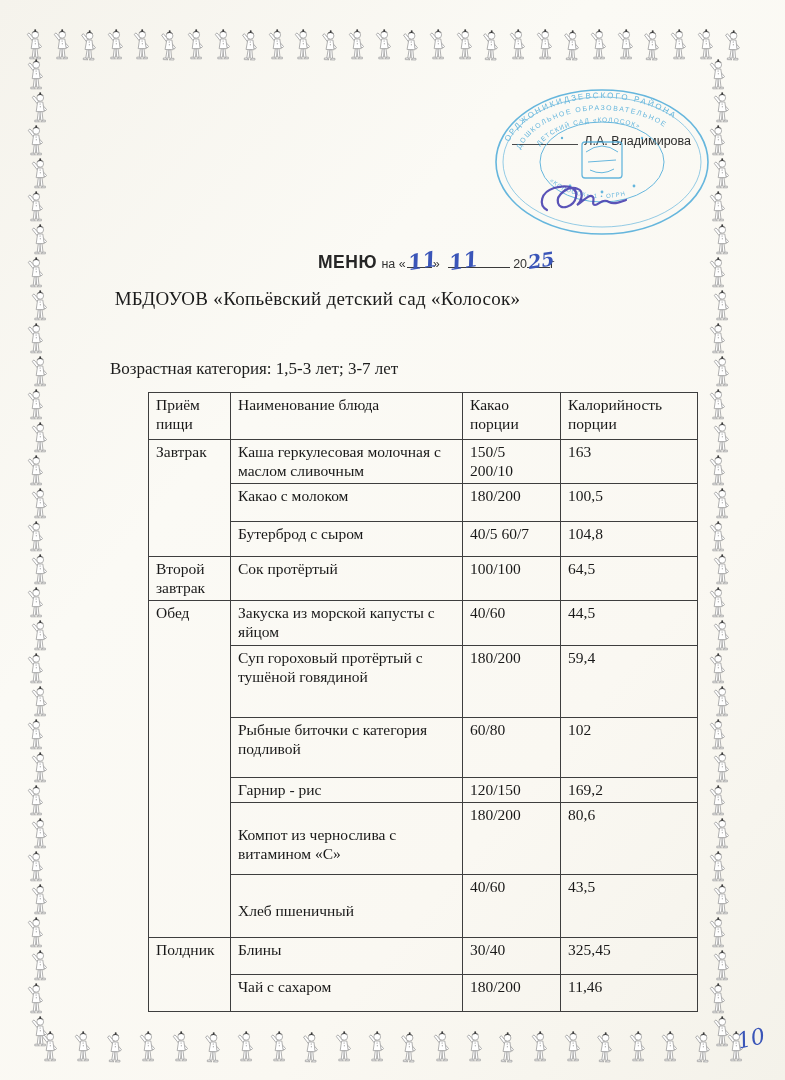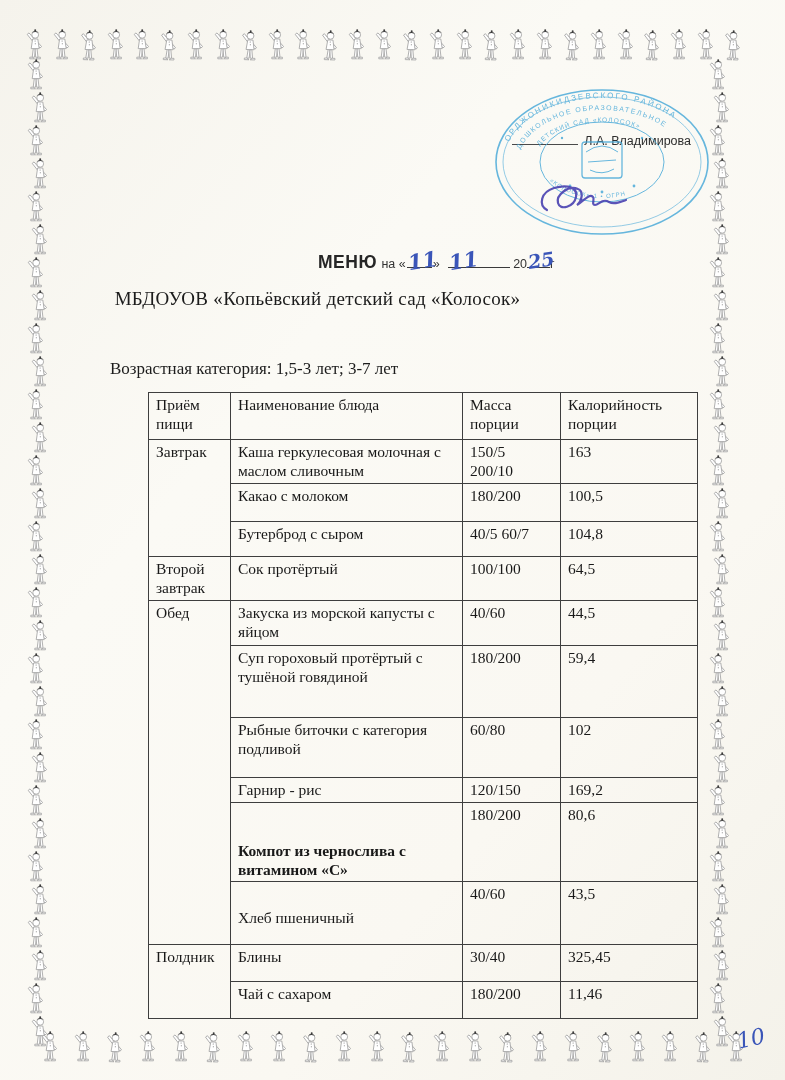--- a/index.html
+++ b/index.html
@@ -45,21 +45,21 @@
   .org-line{position:absolute;left:0;top:288px;width:635px;text-align:center;
     font-size:19px;letter-spacing:.3px;color:#1c1c1c;z-index:2;}
   .age-line{position:absolute;left:110px;top:359px;font-size:17px;color:#1c1c1c;z-index:2;}
   
   .menu-table-wrap{position:absolute;left:148px;top:392px;z-index:2;}
   table{border-collapse:collapse;table-layout:fixed;width:549px;
     font-family:"Liberation Serif",serif;font-size:15.5px;color:#191919;}
   th,td{border:1px solid #3e3e3e;vertical-align:top;text-align:left;
     padding:2px 5px 2px 7px;font-weight:normal;line-height:1.25;}
   .mass-cell{white-space:pre-line;}
-  .low1{padding-top:38px;font-weight:bold;}
+  .low1{padding-top:22px;}
   .low2{padding-top:26px;}
   
   .page-number{position:absolute;left:737px;top:1026px;color:#3a55b8;z-index:4;
     font-family:"DejaVu Serif",serif;font-style:italic;font-size:22px;transform:rotate(-12deg);}
 </style>
 </head>
 <body>
 
 <div id="border-top" class="fig-row">
   <span class="fig">
@@ -2195,21 +2195,21 @@
   <colgroup>
         <col style="width:82px">
         <col style="width:232px">
         <col style="width:98px">
         <col style="width:137px">
       </colgroup>
   <tbody>
         <tr style="height:47px">
     <th>Приём пищи</th>
     <th>Наименование блюда</th>
-    <th>Масса порции</th>
+    <th>Какао порции</th>
     <th>Калорийность порции</th>
   </tr>
   <tr style="height:41px">
     <td rowspan="3">Завтрак</td>
     <td>Каша геркулесовая молочная с маслом сливочным</td>
     <td class="mass-cell">150/5
 200/10</td>
     <td>163</td>
   </tr>
   <tr style="height:38px">

